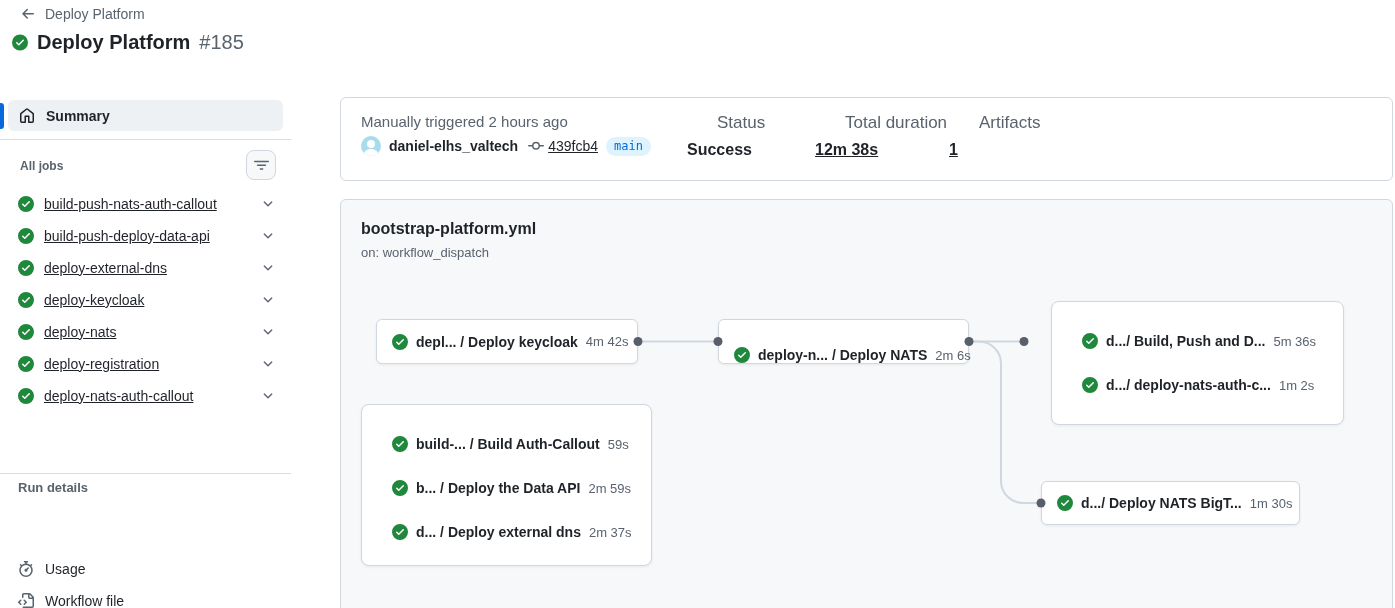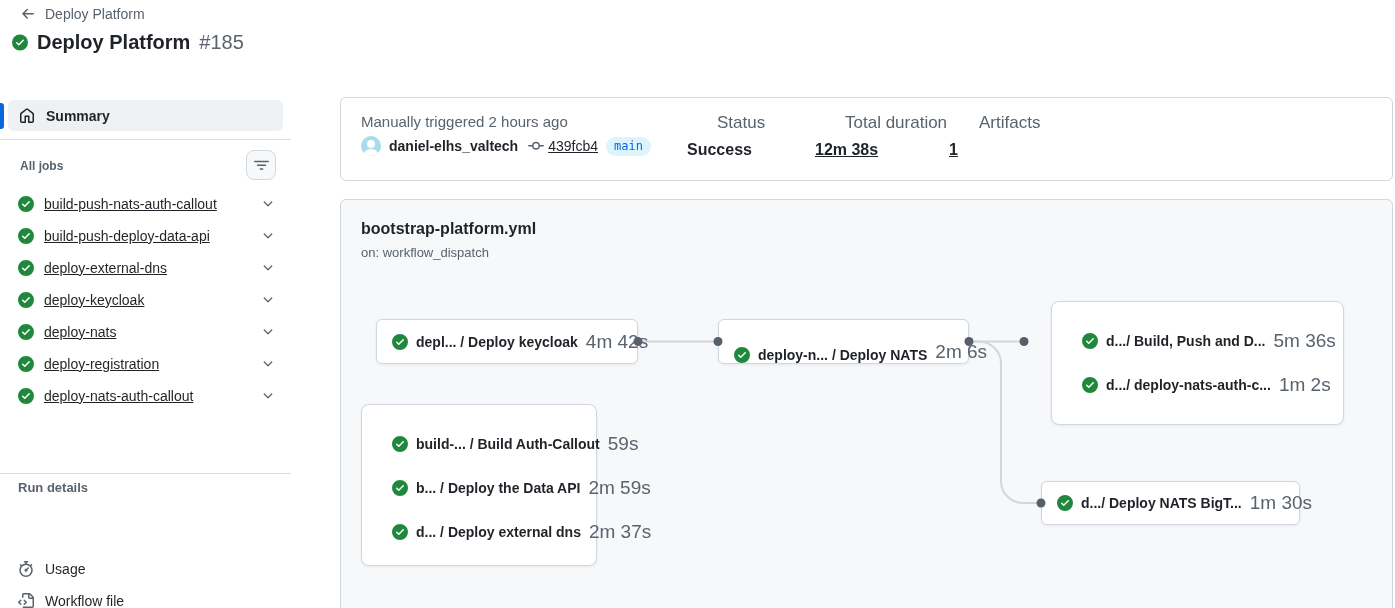--- a/index.html
+++ b/index.html
@@ -76,27 +76,27 @@
     border:1px solid var(--border);border-radius:6px;}
   .graph-title{position:absolute;left:20px;top:20px;font-size:16px;font-weight:700;}
   .graph-sub{position:absolute;left:20px;top:45px;font-size:13px;color:var(--muted);}
   .edges,.dots{position:absolute;left:0;top:0;width:1053px;height:430px;pointer-events:none;}
   .edges{z-index:1;} .dots{z-index:3;}
   .node,.group-card{position:absolute;z-index:2;background:#fff;border:1px solid var(--border);
     box-shadow:0 1px 3px rgba(31,35,40,.07);}
   .node{border-radius:6px;display:flex;align-items:center;gap:8px;padding:0 15px;cursor:pointer;}
   .check{width:16px;height:16px;flex:0 0 16px;}
   .node-label{font-size:14px;font-weight:600;white-space:nowrap;}
-  .node-duration{font-size:19px;color:var(--muted);white-space:nowrap;}
+  .node-duration{font-size:13px;color:var(--muted);white-space:nowrap;}
   .group-card{border-radius:8px;display:flex;flex-direction:column;gap:18px;padding:26px 16px 0 30px;}
   .group-row{display:flex;align-items:center;gap:8px;height:26px;cursor:pointer;}
   #node-keycloak{left:35px;top:119px;width:262px;height:45px;}
   #node-nats{left:377px;top:119px;width:251px;height:45px;align-items:flex-end;}
   #card-build{left:683px;top:101px;width:293px;height:124px;margin-left:27px;}
-  #card-deploy{left:20px;top:204px;width:236px;height:162px;}
+  #card-deploy{left:20px;top:204px;width:291px;height:162px;}
   #node-bigtable{left:700px;top:281px;width:259px;height:44px;}
 </style>
 </head>
 <body>
 
 <svg width="0" height="0" style="position:absolute">
   <defs>
     <symbol id="i-check-circle" viewBox="0 0 16 16">
       <path fill="var(--success)" d="M8 16A8 8 0 1 1 8 0a8 8 0 0 1 0 16Zm3.78-9.72a.75.75 0 0 0-1.06-1.06L6.75 9.19 5.28 7.72a.75.75 0 0 0-1.06 1.06l2 2a.75.75 0 0 0 1.06 0Z"></path>
     </symbol>

